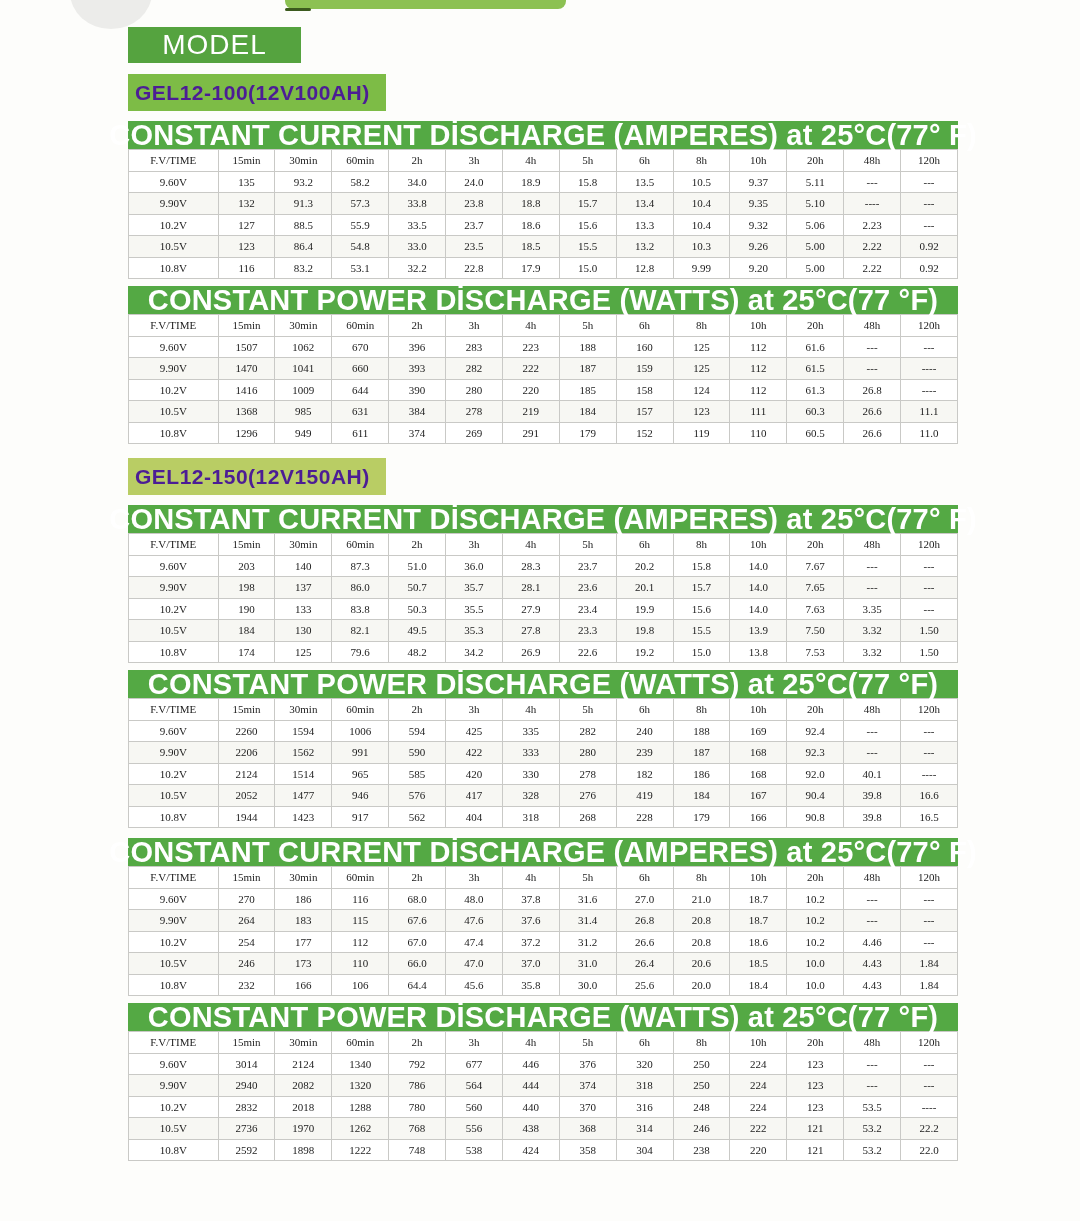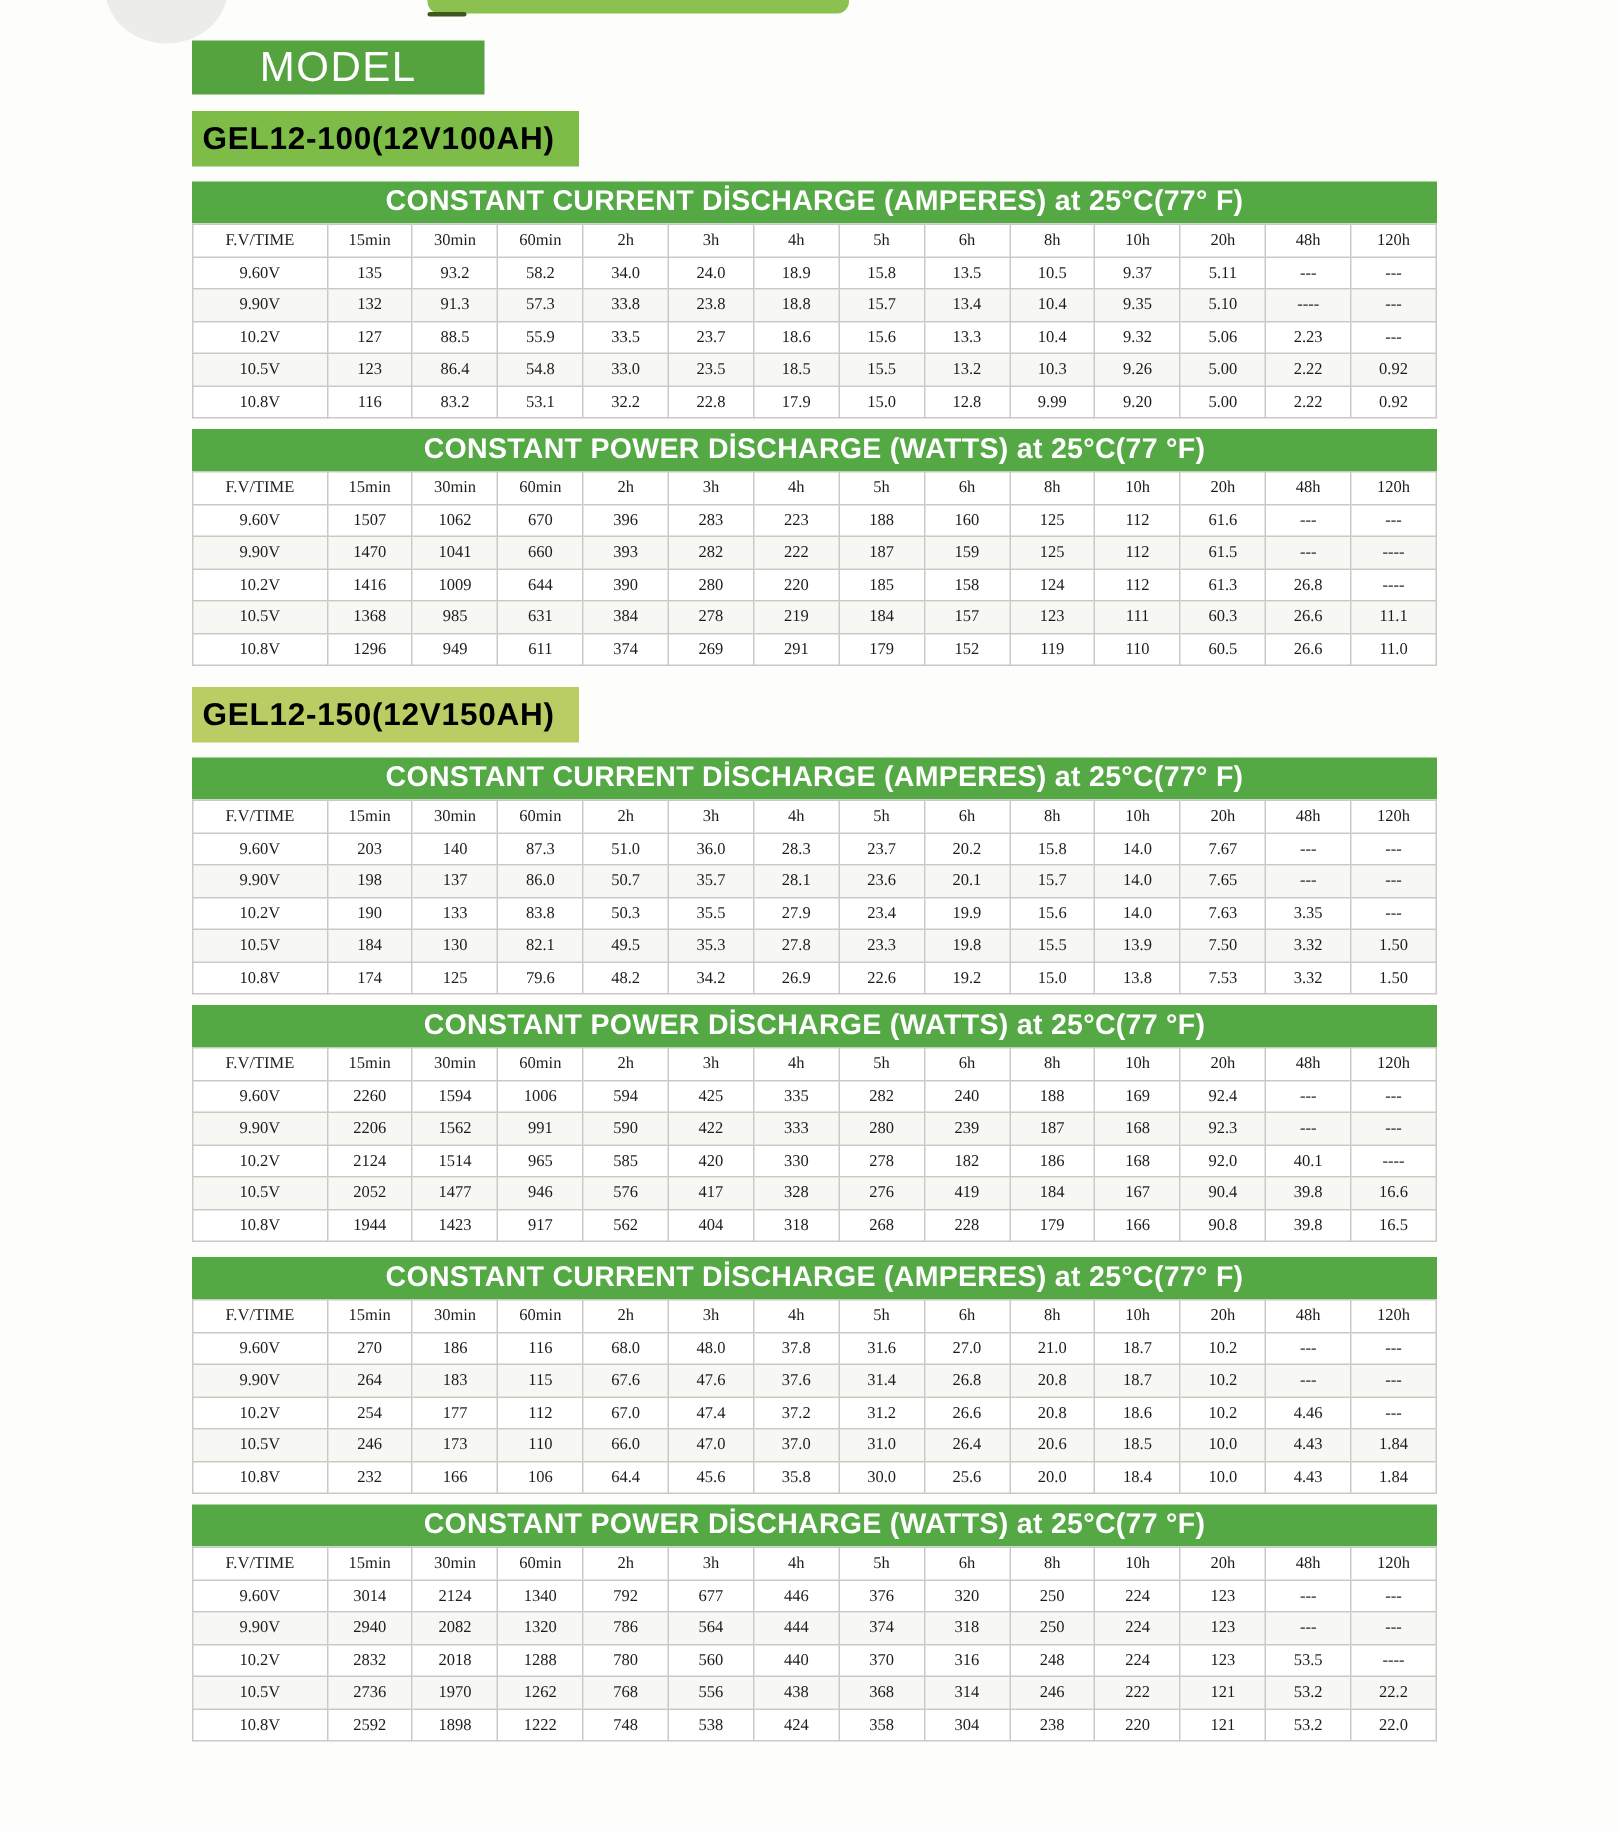--- a/index.html
+++ b/index.html
@@ -19,36 +19,36 @@
   .deco-topbar {
     position: absolute; left: 285px; top: 0; width: 281px; height: 9px;
     background: #8cc152; border-radius: 0 0 8px 8px;
   }
   .deco-topbar::before {
     content: ""; position: absolute; left: 0; bottom: -2px;
     width: 26px; height: 3px; background: #3c5a1e; border-radius: 2px;
   }
   .content { position: absolute; left: 128px; top: 27px; width: 830px; }
   .model-heading {
-    width: 195px; height: 36px; background: #55a33f;
+    width: 173px; height: 36px; background: #55a33f;
     color: #ffffff; font-size: 28px; letter-spacing: 1px;
     display: flex; align-items: center; justify-content: center;
     font-weight: 500;
   }
   .model-label {
     display: inline-block; height: 37px; line-height: 37px;
-    color: #000000; font-weight: bold; font-size: 21px;
+    color: #4c1d95; font-weight: bold; font-size: 21px;
     padding: 0 16px 0 7px; letter-spacing: 0.5px;
     margin-top: 11px;
   }
   .table-block { margin-top: 10px; }
   .table-block + .table-block { margin-top: 7px; }
   .table-title {
     height: 28px; background: #54a944; color: #ffffff;
-    font-weight: bold; font-size: 19px; letter-spacing: 0.2px;
+    font-weight: bold; font-size: 29px; letter-spacing: 0.2px;
     display: flex; align-items: center; justify-content: center;
     transform-origin: center; white-space: nowrap;
   }
   table.data-table {
     width: 100%; border-collapse: collapse; table-layout: fixed;
     font-family: "Liberation Serif", serif; font-size: 11px; color: #1c1c1c;
     background: #ffffff;
   }
   table.data-table col.first { width: 10.8%; }
   table.data-table th, table.data-table td {

